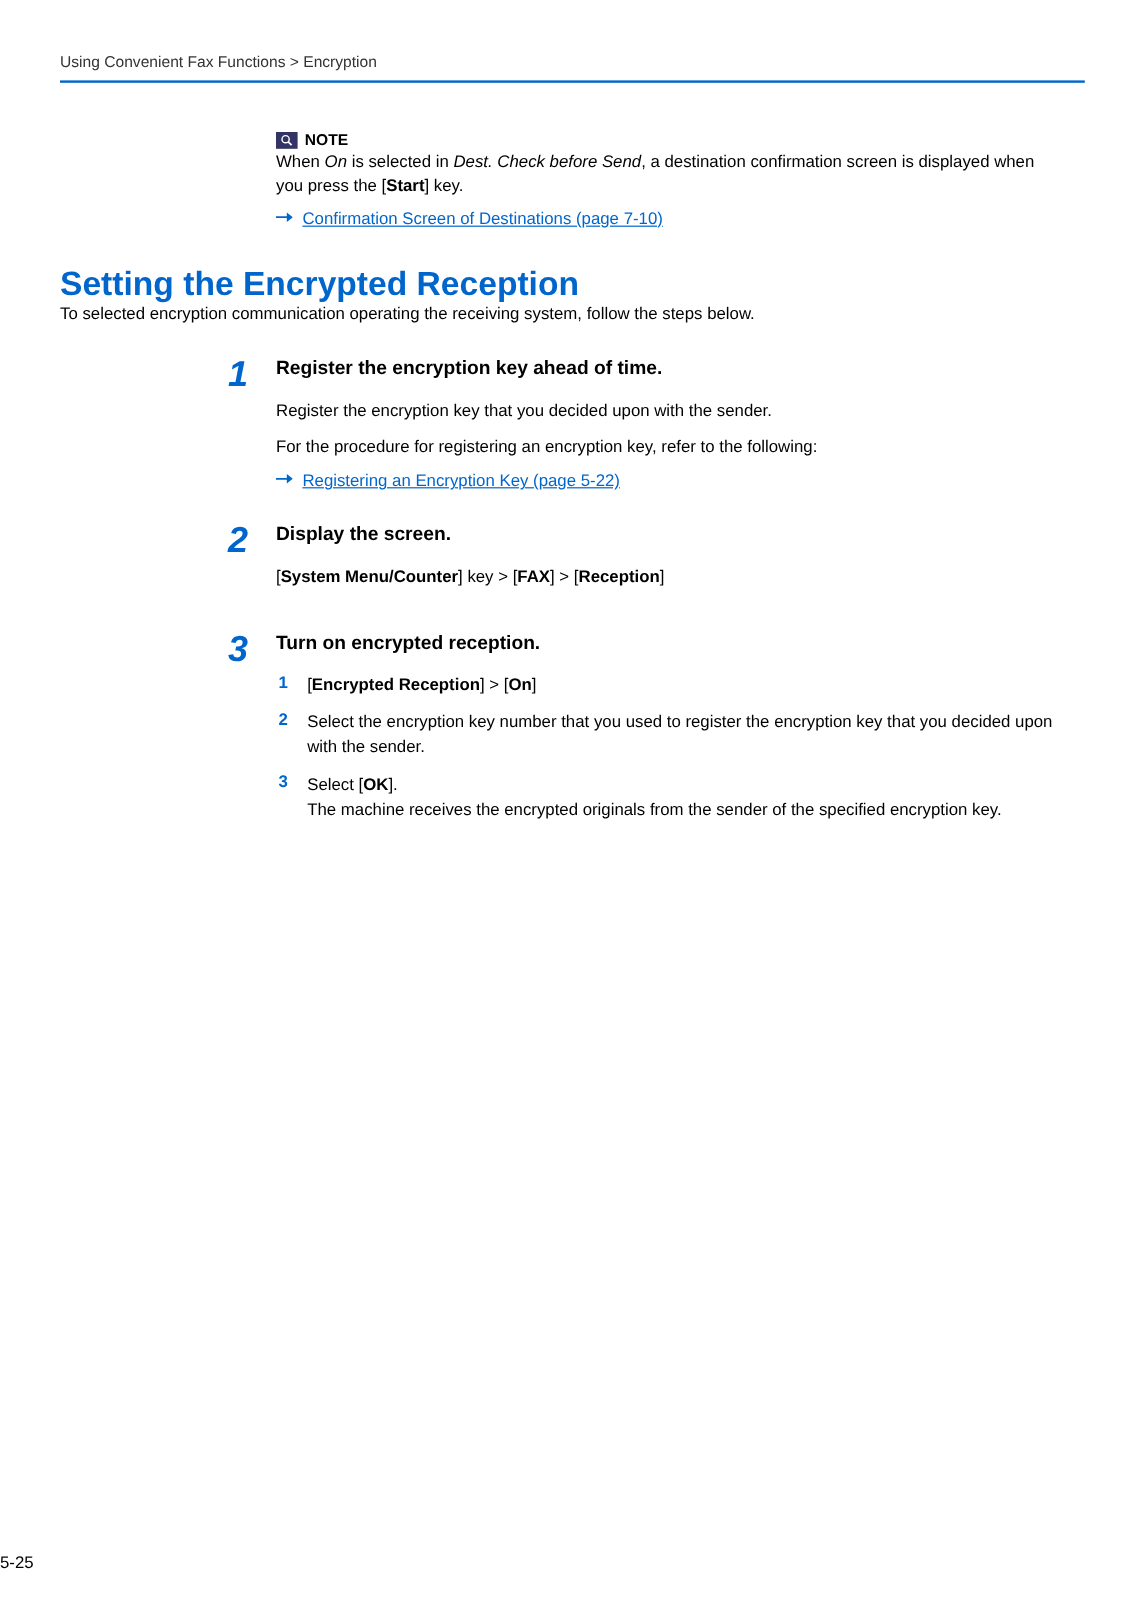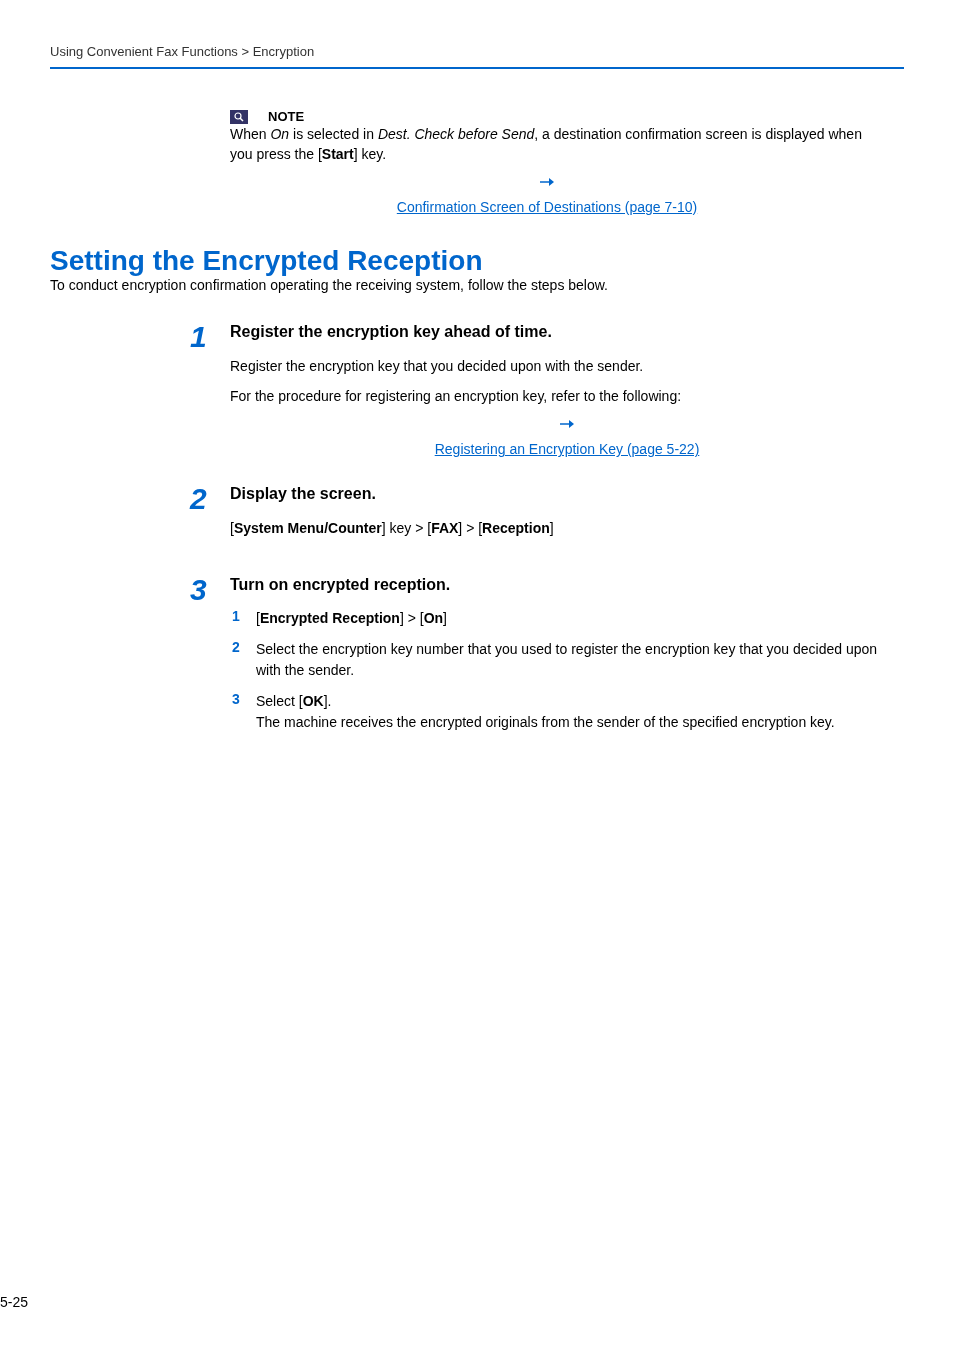--- a/index.html
+++ b/index.html
@@ -28,21 +28,21 @@
   .content-indent {
     margin-left: 180px;
     margin-right: 40px;
   }
   .note-box {
     margin-bottom: 30px;
   }
   .note-header {
     display: flex;
     align-items: center;
-    gap: 20px;
+    gap: 6px;
   }
   .note-icon {
     width: 18px;
     height: 14px;
     background: #333366;
     display: inline-flex;
     align-items: center;
     justify-content: center;
   }
   .note-icon svg {
@@ -57,21 +57,20 @@
   .note-body {
     font-size: 14px;
     line-height: 1.45;
     color: #000;
   }
   .link-row {
     display: flex;
     align-items: center;
     gap: 8px;
     margin-top: 8px;
-    flex-direction: column;
   }
   .arrow-icon svg {
     width: 14px;
     height: 10px;
   }
   .blue-link {
     color: #0066cc;
     text-decoration: underline;
     font-size: 14px;
   }
@@ -173,21 +172,21 @@
               <line x1="0" y1="5" x2="10" y2="5" stroke="#0066cc" stroke-width="1.5"></line>
               <polygon points="9,1 14,5 9,9" fill="#0066cc"></polygon>
             </svg>
         </span>
         <a class="blue-link">Confirmation Screen of Destinations (page 7-10)</a>
       </div>
     </div>
   </div>
 
   <h1 class="main-heading">Setting the Encrypted Reception</h1>
-  <div class="intro-text">To conduct encryption confirmation operating the receiving system, follow the steps below.</div>
+  <div class="intro-text">To selected encryption communication operating the receiving system, follow the steps below.</div>
 
   <div class="step-block">
     <div class="step-num">1</div>
     <div class="step-content">
       <div class="step-title">Register the encryption key ahead of time.</div>
       <div class="step-text">Register the encryption key that you decided upon with the sender.</div>
       <div class="step-text">For the procedure for registering an encryption key, refer to the following:</div>
       <div class="link-row">
         <span class="arrow-icon">
           <svg viewBox="0 0 14 10">

